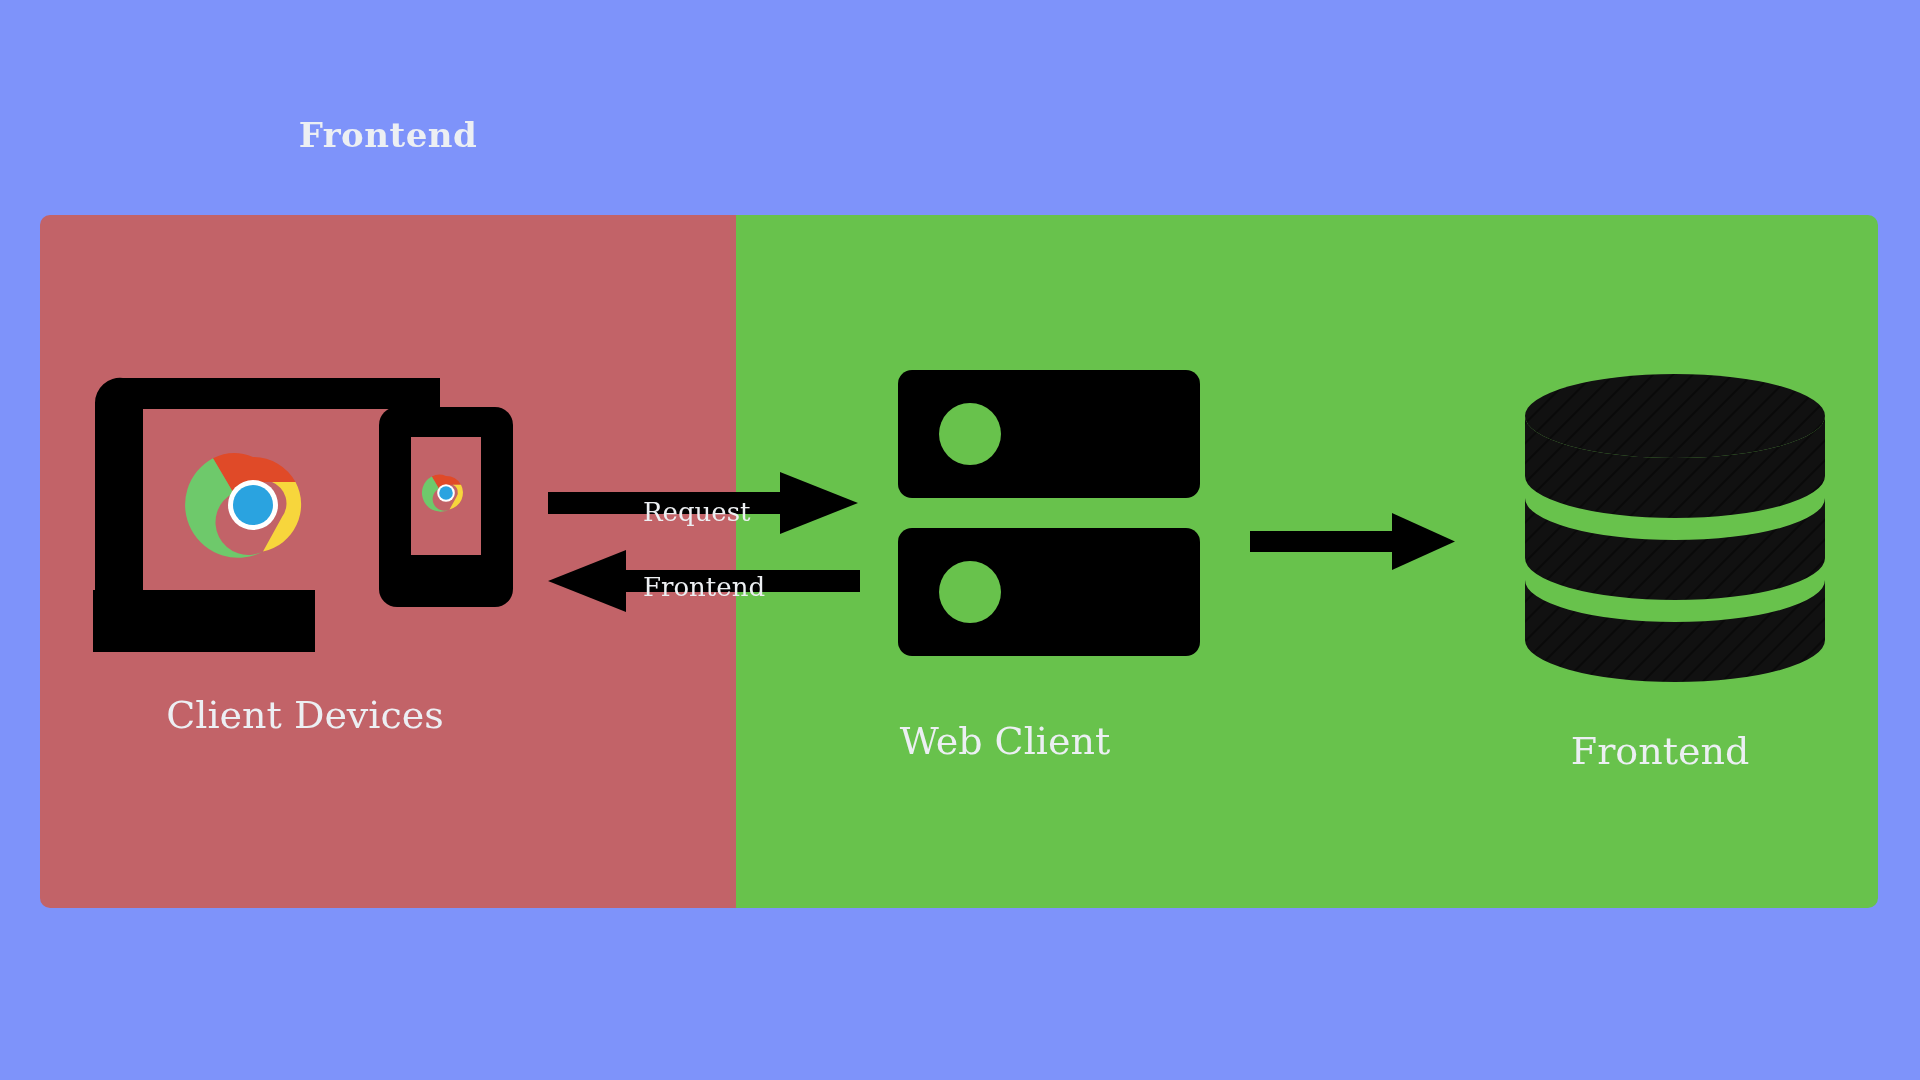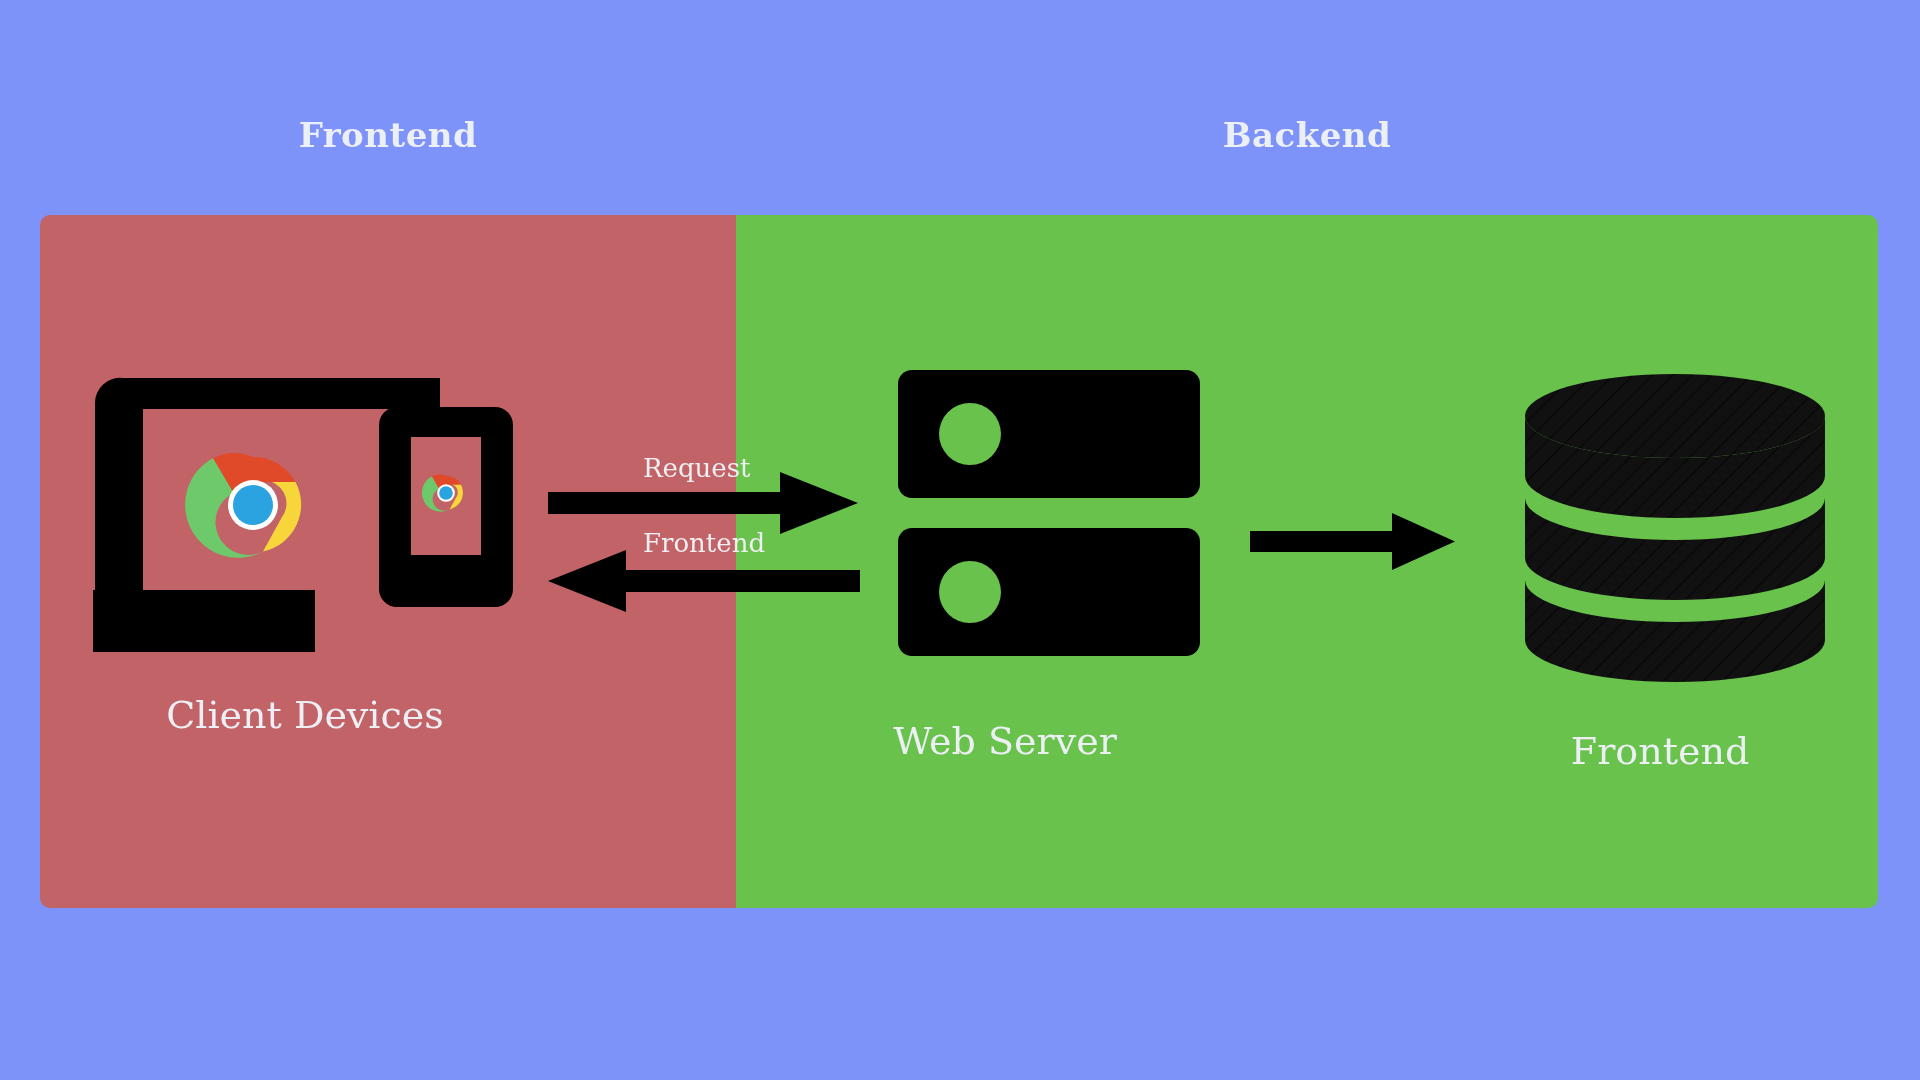--- a/index.html
+++ b/index.html
@@ -82,20 +82,21 @@
   #label-database { left: 1480px; top: 729px;  width: 360px; }
 
   
   .arrow-label {
     position: absolute;
     font-family: "DejaVu Serif", "Liberation Serif", serif;
     font-weight: 400;
     font-size: 26px;
     color: #edeff2;
     white-space: nowrap;
+    margin-top: 44px;
   }
   #label-request  { left: 643px; top: 453px; }
   #label-response { left: 643px; top: 528px; }
 
   
   .icon-abs { position: absolute; }
   #icon-client   { left: 95px;  top: 375px; width: 420px; height: 280px; }
   #icon-server   { left: 898px; top: 370px; width: 302px; height: 302px; }
   #icon-database { left: 1520px; top: 348px; width: 310px; height: 330px; }
 
@@ -105,21 +106,20 @@
 
   svg { display: block; overflow: visible; }
 </style>
 </head>
 <body>
 
 <div id="stage">
 
   <div class="section-title" id="title-frontend">Frontend</div>
 
-  <div class="section-title" id="title-backend">Backend</div>
 
   <div id="panel-wrap">
     <div id="panel-frontend"></div>
     <div id="panel-backend"></div>
   </div>
 
   <div class="icon-abs" id="icon-client">
     <svg width="420" height="280" viewBox="0 0 420 280">
 
       <path d="M 28 3
@@ -210,17 +210,17 @@
 
       <path d="M 5 150 L 5 210 A 150 42 0 0 0 305 210 L 305 150 A 150 42 0 0 1 5 150 Z" fill="url(#hatch)"></path>
 
       <path d="M 5 68 L 5 128 A 150 42 0 0 0 305 128 L 305 68 A 150 42 0 0 1 5 68 Z" fill="url(#hatch)"></path>
       <ellipse cx="155" cy="68" rx="150" ry="42" fill="url(#hatch)"></ellipse>
     </svg>
   </div>
 
   <div class="node-label" id="label-client">Client Devices</div>
 
-  <div class="node-label" id="label-server">Web Server</div>
+  <div class="node-label" id="label-server">Web Client</div>
 
   <div class="node-label" id="label-database">Frontend</div>
 
 </div>
 
 </body></html>

